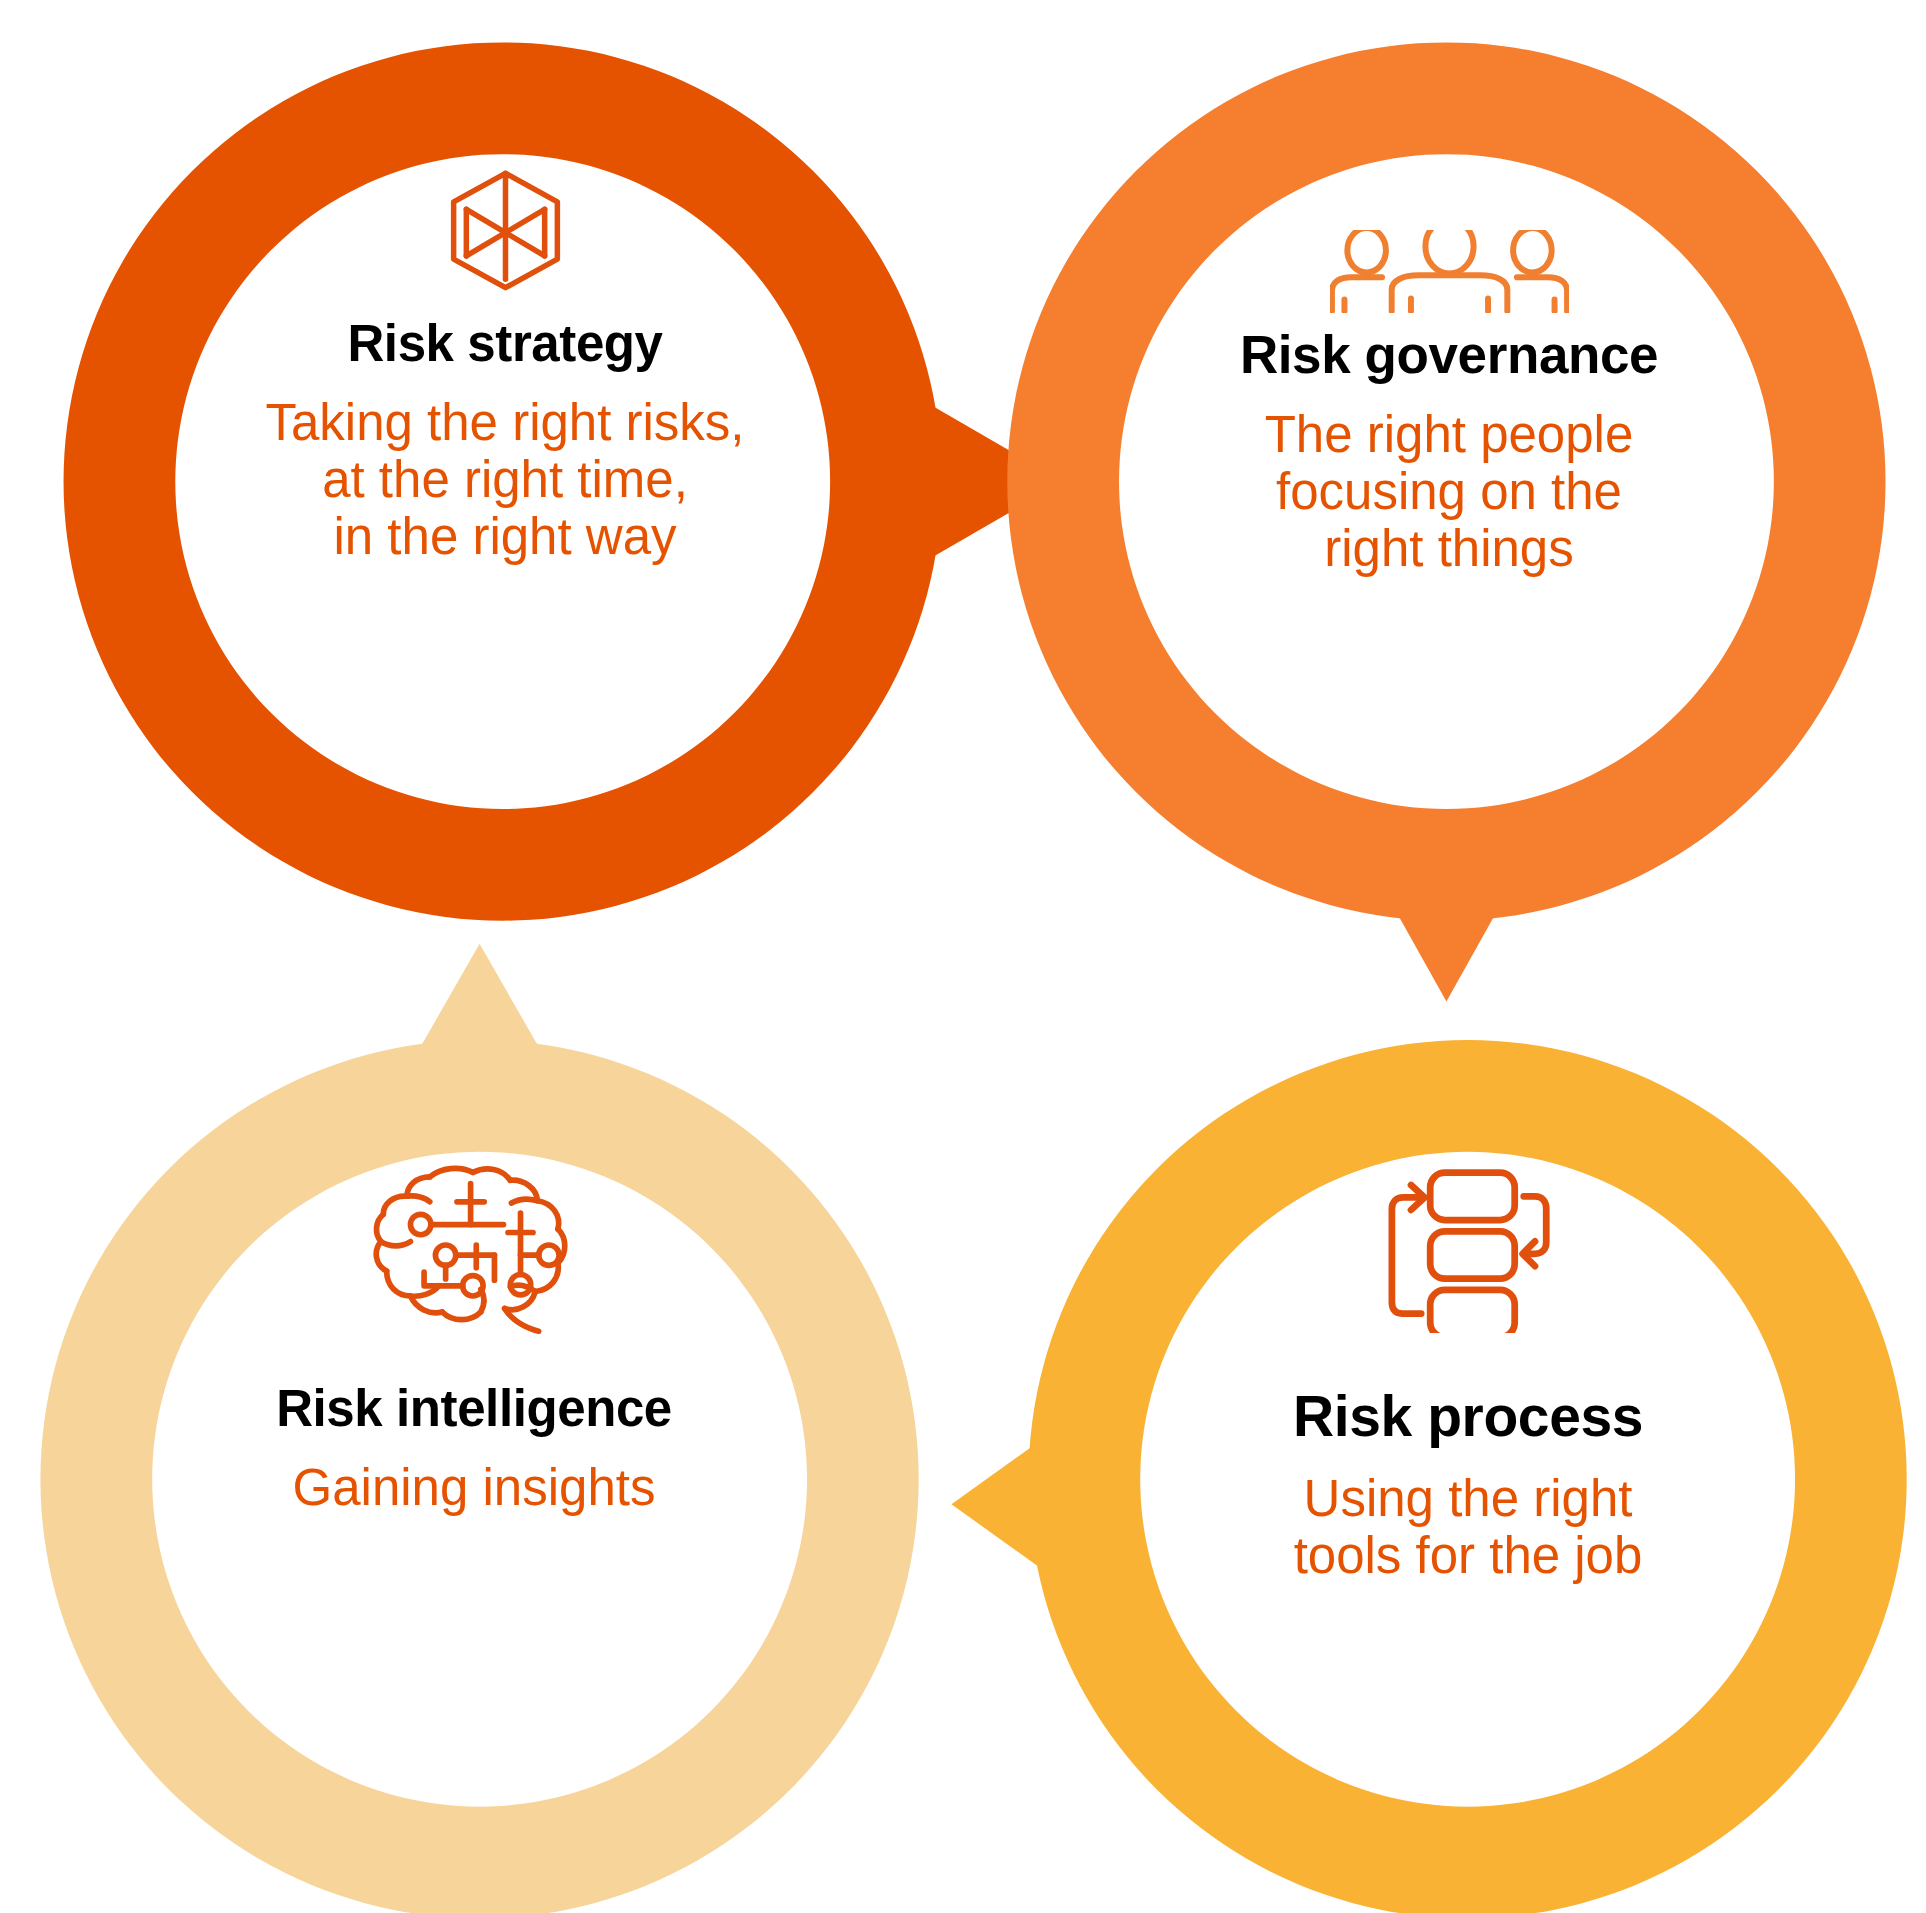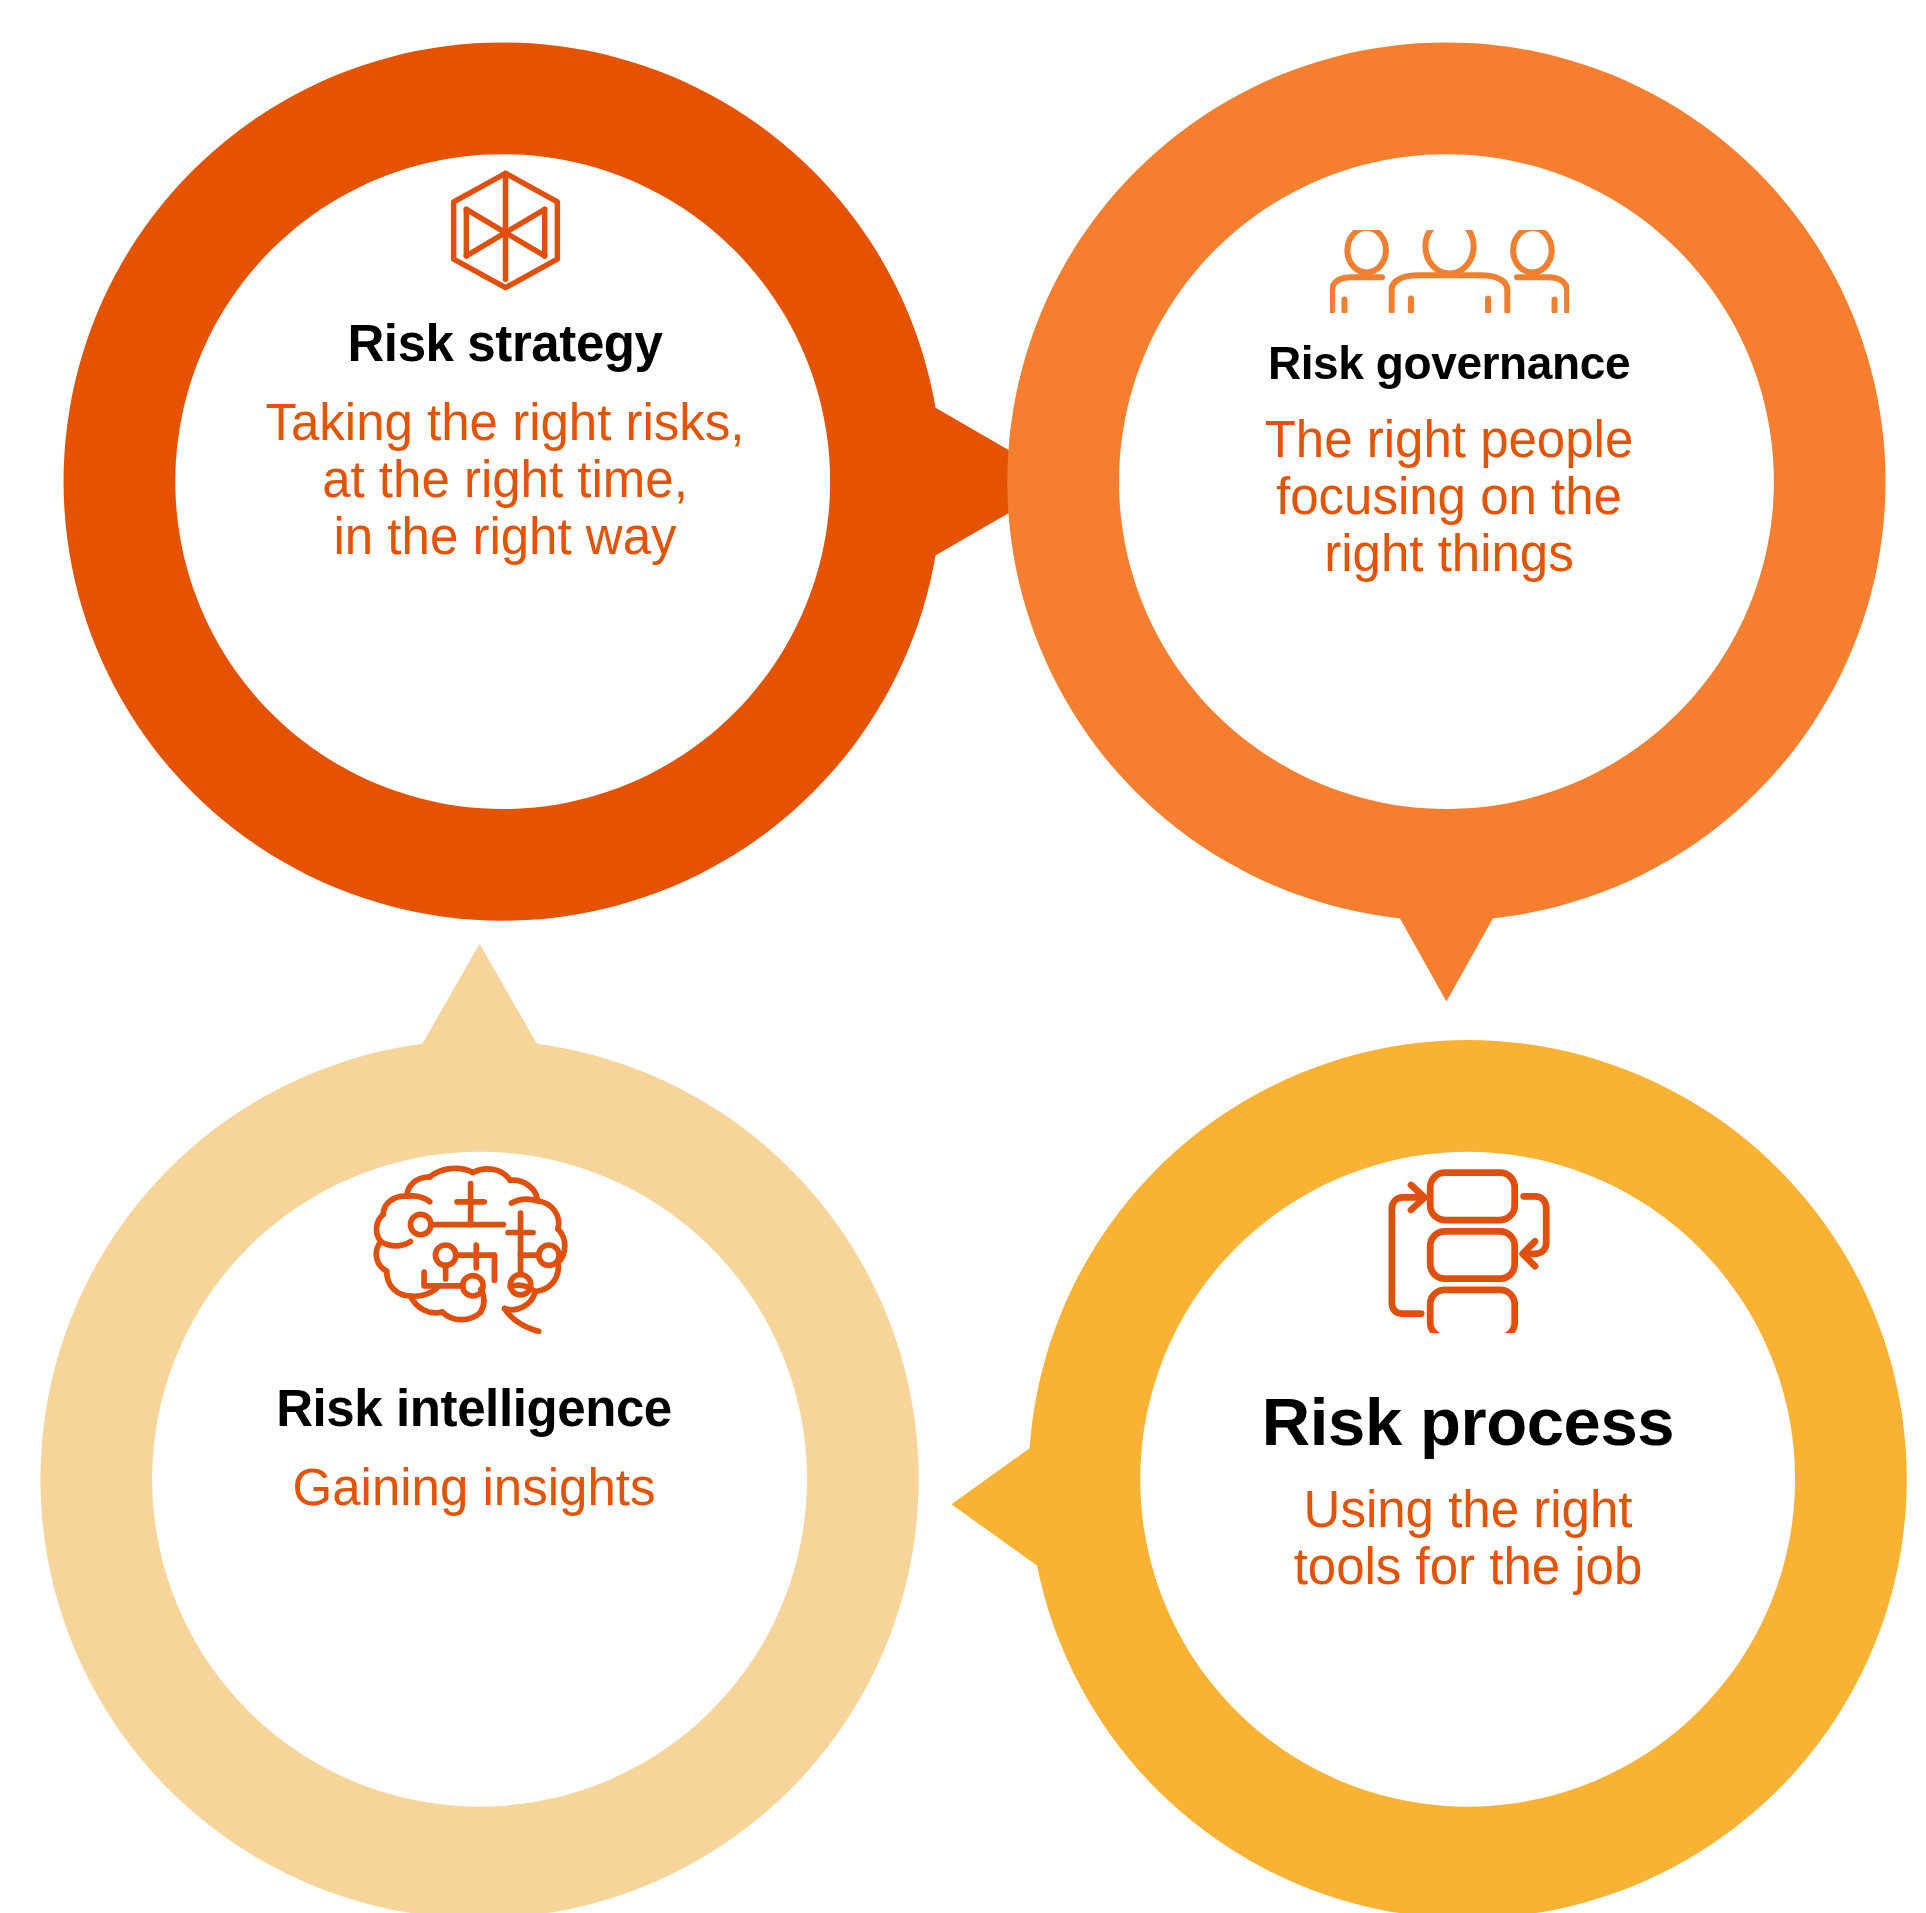--- a/index.html
+++ b/index.html
@@ -30,33 +30,33 @@
 
   
   #q1{left:216px;top:169px;width:578px;}
   #q1 .icon-wrap{height:123px;}
   #q1 .title{font-size:51px;margin-top:22px;}
   #q1 .desc{font-size:51px;margin-top:21px;}
 
   
   #q2{left:1160px;top:231px;width:578px;}
   #q2 .icon-wrap{height:81px;}
-  #q2 .title{font-size:46px;margin-top:24px;}
+  #q2 .title{font-size:53px;margin-top:12px;}
   #q2 .desc{font-size:51px;margin-top:21px;}
 
   
   #q3{left:185px;top:1163px;width:578px;}
   #q3 .icon-wrap{height:173px;}
   #q3 .title{font-size:51px;margin-top:43px;}
   #q3 .desc{font-size:51px;margin-top:21px;}
 
   
   #q4{left:1179px;top:1160px;width:578px;}
   #q4 .icon-wrap{height:173px;}
-  #q4 .title{font-size:67px;margin-top:50px;}
+  #q4 .title{font-size:57px;margin-top:50px;}
   #q4 .desc{font-size:51px;margin-top:21px;}
 </style>
 </head>
 <body>
 
 <div class="canvas">
 
   <svg class="rings" viewBox="0 0 5000 4966" xmlns="http://www.w3.org/2000/svg">
 
     <g>

